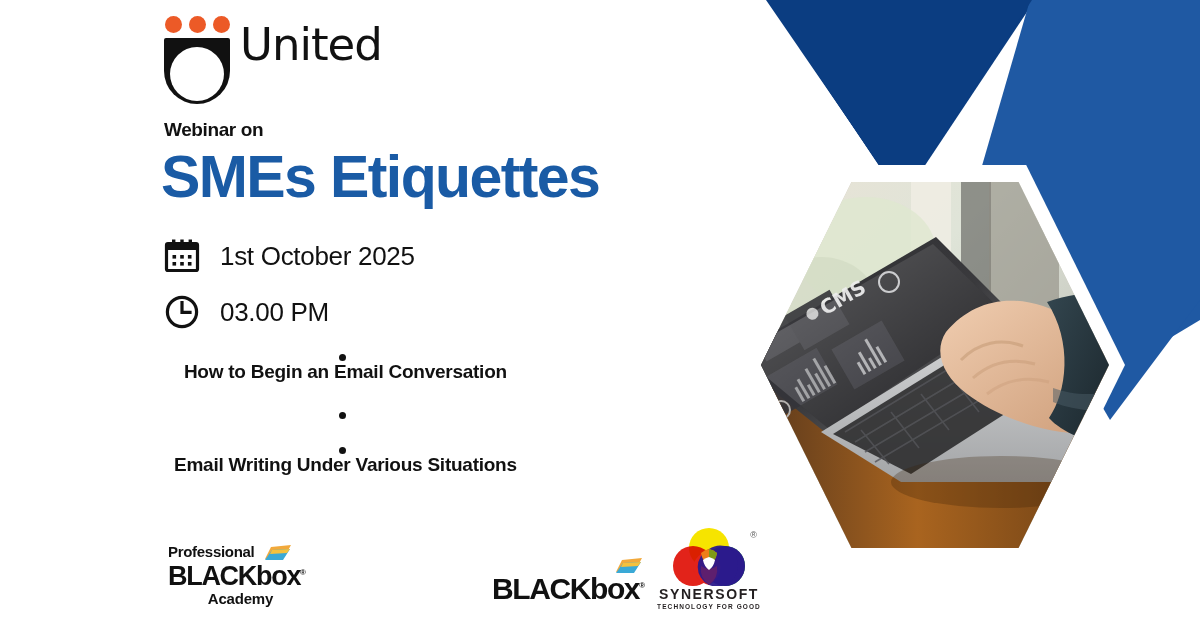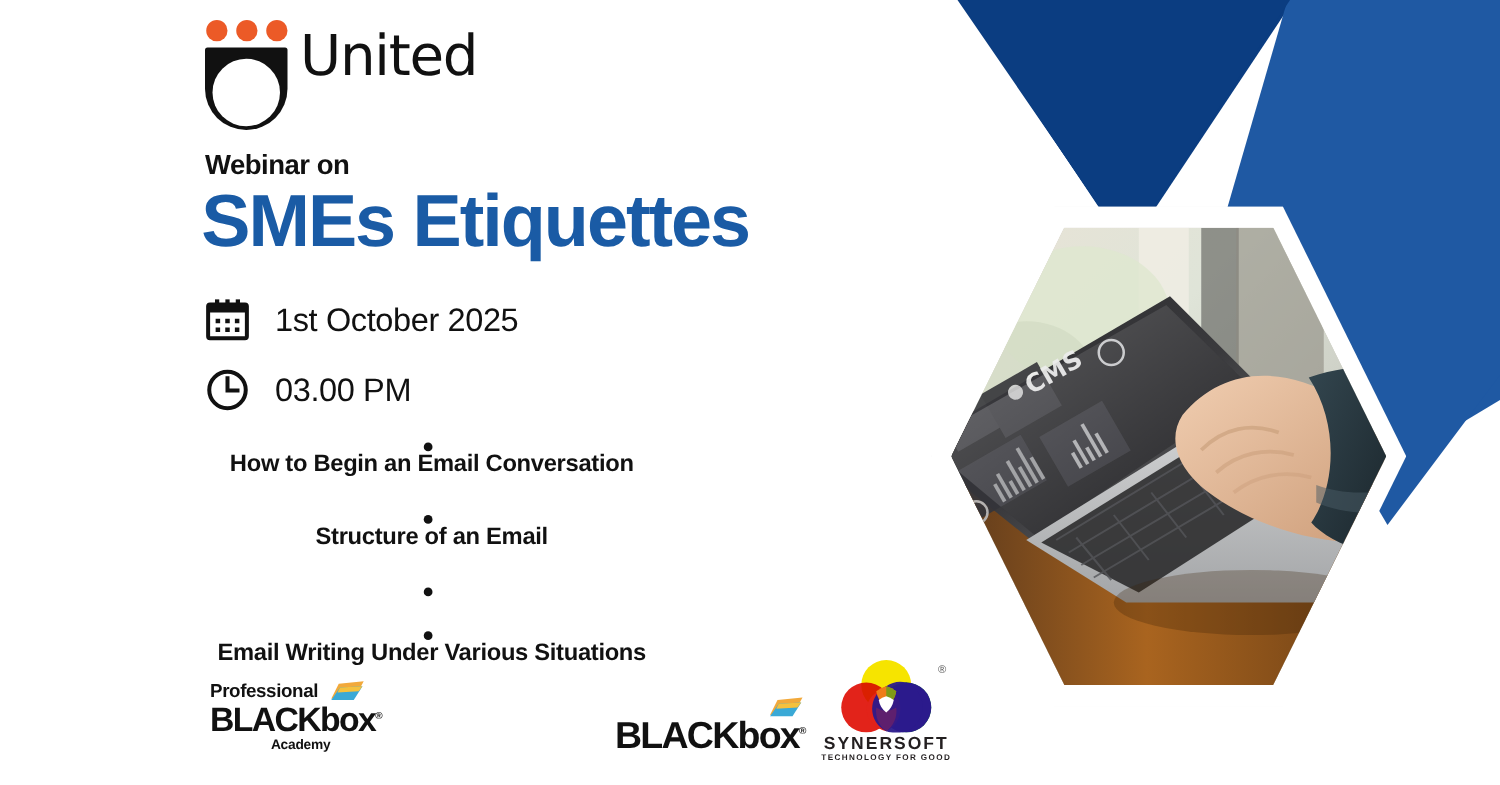--- a/index.html
+++ b/index.html
@@ -54,21 +54,21 @@
   }
   .logo-word{margin-left:6px;line-height:.93;padding-top:8px;}
   .logo-word div{
     font-size:45px;font-weight:400;color:#111;letter-spacing:-1px;
     font-family:"DejaVu Sans","Liberation Sans",sans-serif;
   }
 
   
   .kicker{
     position:absolute;left:2px;top:119px;
-    font-size:22px;font-weight:bold;color:#111;letter-spacing:-.4px;
+    font-size:19px;font-weight:bold;color:#111;letter-spacing:-.4px;
   }
   .title{
     position:absolute;left:-1px;top:148px;
     font-size:59px;font-weight:bold;color:#1a5ba5;
     letter-spacing:-1.6px;line-height:1;
   }
 
   
   .meta{position:absolute;left:2px;top:232px;}
   .meta-row{display:flex;align-items:center;height:48px;margin-bottom:8px;}
@@ -83,21 +83,21 @@
     margin:9px 13px 0 8px;flex:none;
   }
   .btxt{font-size:19px;font-weight:bold;color:#111;letter-spacing:-.25px;line-height:1.2;}
 
   
   .footer{position:absolute;left:0;top:528px;width:470px;height:86px;}
   .pba{position:absolute;left:6px;top:15px;width:145px;}
   .pba .pro{font-size:15px;font-weight:bold;color:#111;letter-spacing:-.3px;}
   .pba .main{font-size:27px;font-weight:bold;color:#111;letter-spacing:-1.3px;line-height:1;}
   .pba .main .bx{font-weight:bold;}
-  .pba .acad{font-size:11px;font-weight:bold;color:#111;text-align:center;letter-spacing:-.2px;}
+  .pba .acad{font-size:15px;font-weight:bold;color:#111;text-align:center;letter-spacing:-.2px;}
   .reg{font-size:8px;vertical-align:super;}
   .folder{display:inline-block;width:30px;height:20px;vertical-align:middle;margin-left:4px;}
   .bbx{position:absolute;left:330px;top:28px;}
   .bbx .main{font-size:30px;font-weight:bold;color:#111;letter-spacing:-1.4px;line-height:1;}
   .syn{position:absolute;left:492px;top:0px;width:110px;text-align:center;}
   .syn-venn{position:relative;width:92px;height:58px;margin:0 auto;}
   .syn-name{font-size:14px;font-weight:bold;color:#231f20;letter-spacing:1.6px;margin-top:0;}
   .syn-tag{font-size:6.5px;font-weight:bold;color:#231f20;letter-spacing:1.1px;margin-top:1px;}
   .syn-r{position:absolute;right:-2px;top:2px;font-size:9px;color:#555;}
 </style>
@@ -290,24 +290,20 @@
 
     </div>
 
     <div class="bullets">
       <div class="bullet">
         <span class="bdot"></span>
         <span class="btxt">How to Begin an Email Conversation</span>
       </div>
       <div class="bullet">
         <span class="bdot"></span>
-        <span class="btxt">Structure of an Email</span>
-      </div>
-      <div class="bullet">
-        <span class="bdot"></span>
       </div>
       <div class="bullet">
         <span class="bdot"></span>
         <span class="btxt">Email Writing Under Various Situations</span>
       </div>
     </div>
 
     <div class="footer">
 
       <div class="pba">

